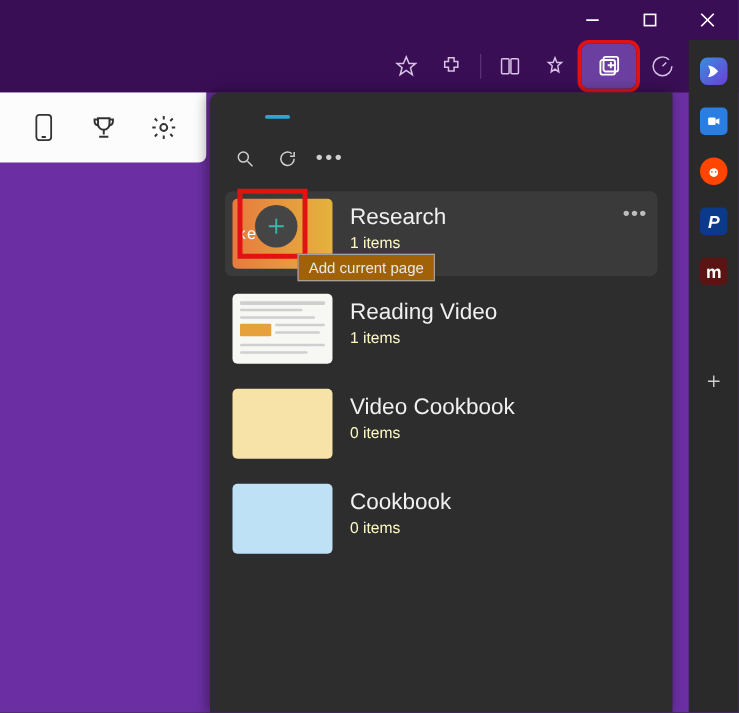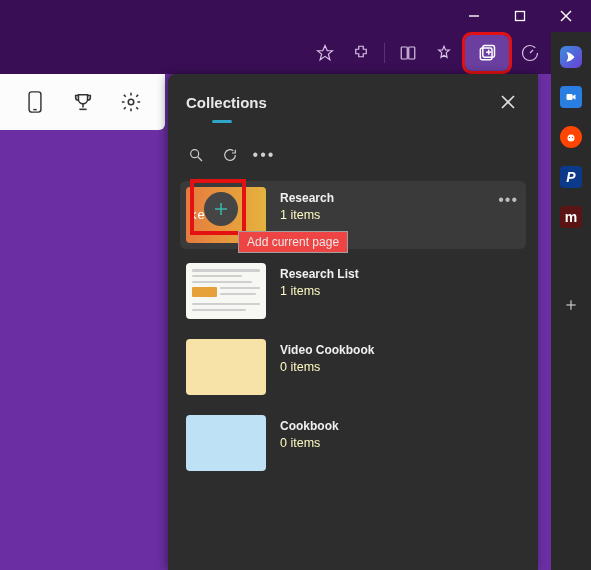--- a/index.html
+++ b/index.html
@@ -144,36 +144,36 @@
     content:"ke   asi";
     position:absolute; left:4px; top:20px;
     font-size:13px; color:#fff;
     letter-spacing:1px;
   }
   .thumb.reading { background:#f7f7f4; }
   .thumb.reading .bar{ position:absolute; background:#ccc; border-radius:1px;}
   .thumb.playlist { background:#f7e3a8; }
   .thumb.cookbook { background:#bfe1f6; }
   .col-meta { display:flex; flex-direction:column; gap:3px; padding-top:4px;}
-  .col-name { font-size: 12px; font-weight:700; color:#f0f0f0;}
+  .col-name { font-size: 18px; font-weight:400; color:#f0f0f0;}
   .col-count { font-size: 12.5px; color:#fef9c3;}
   .col-more { position:absolute; right:8px; top:10px; color:#bdbdbd; font-size:16px; letter-spacing:1px;}
 
   .add-overlay {
     position:absolute;
     width:34px; height:34px;
     border-radius:50%;
     background:#454545;
     display:flex; align-items:center; justify-content:center;
     left:24px; top:11px;
     color:#3bb7aa;
   }
   .tooltip {
     position:absolute;
-    background:#ef4444;
+    background:#a16207;
     border:1px solid #a0a0a0;
     color:#e8e8e8;
     font-size:12px;
     padding:3px 8px;
     white-space:nowrap;
     top:50px; left:58px;
     z-index:60;
   }
 
   .right-sidebar {
@@ -281,29 +281,20 @@
         <svg width="22" height="22" viewBox="0 0 24 24" fill="none" stroke="#333" stroke-width="1.7">
             <circle cx="12" cy="12" r="3"></circle>
             <path d="M12 2v3M12 19v3M4.2 4.2l2.1 2.1M17.7 17.7l2.1 2.1M2 12h3M19 12h3M4.2 19.8l2.1-2.1M17.7 6.3l2.1-2.1"></path>
           </svg>
       </div>
     </div>
   </div>
 </div>
 
 <div class="panel">
-  <div class="panel-header">
-    <span class="panel-title">Collections</span>
-    <div class="close-btn">
-      <svg width="14" height="14">
-          <line x1="1" y1="1" x2="13" y2="13" stroke="#e0e0e0" stroke-width="1.6"></line>
-          <line x1="13" y1="1" x2="1" y2="13" stroke="#e0e0e0" stroke-width="1.6"></line>
-        </svg>
-    </div>
-  </div>
   <div class="underline-accent"></div>
 
   <div class="create-row">
     <div class="create-actions">
       <div class="ibtn">
         <svg width="16" height="16" viewBox="0 0 24 24" fill="none" stroke="#cfcfcf" stroke-width="1.8">
             <circle cx="10" cy="10" r="6"></circle>
             <line x1="15" y1="15" x2="21" y2="21"></line>
           </svg>
       </div>
@@ -339,21 +330,21 @@
           <div class="bar" style="left: 6px; top: 6px; width: 68px; height: 3px; background: rgb(207, 207, 207);"></div>
           <div class="bar" style="left: 6px; top: 12px; width: 50px; height: 2px; background: rgb(207, 207, 207);"></div>
           <div class="bar" style="left: 6px; top: 18px; width: 60px; height: 2px; background: rgb(207, 207, 207);"></div>
           <div class="bar" style="left: 6px; top: 24px; width: 25px; height: 10px; background: rgb(231, 161, 58);"></div>
           <div class="bar" style="left: 34px; top: 24px; width: 40px; height: 2px; background: rgb(207, 207, 207);"></div>
           <div class="bar" style="left: 34px; top: 30px; width: 36px; height: 2px; background: rgb(207, 207, 207);"></div>
           <div class="bar" style="left: 6px; top: 40px; width: 68px; height: 2px; background: rgb(207, 207, 207);"></div>
           <div class="bar" style="left: 6px; top: 46px; width: 54px; height: 2px; background: rgb(207, 207, 207);"></div>
         </div>
         <div class="col-meta">
-          <div class="col-name">Research List</div>
+          <div class="col-name">Reading Video</div>
           <div class="col-count">1 items</div>
         </div>
       </div>
       <div class="col-item">
         <div class="thumb playlist"></div>
         <div class="col-meta">
           <div class="col-name">Video Cookbook</div>
           <div class="col-count">0 items</div>
         </div>
       </div>

